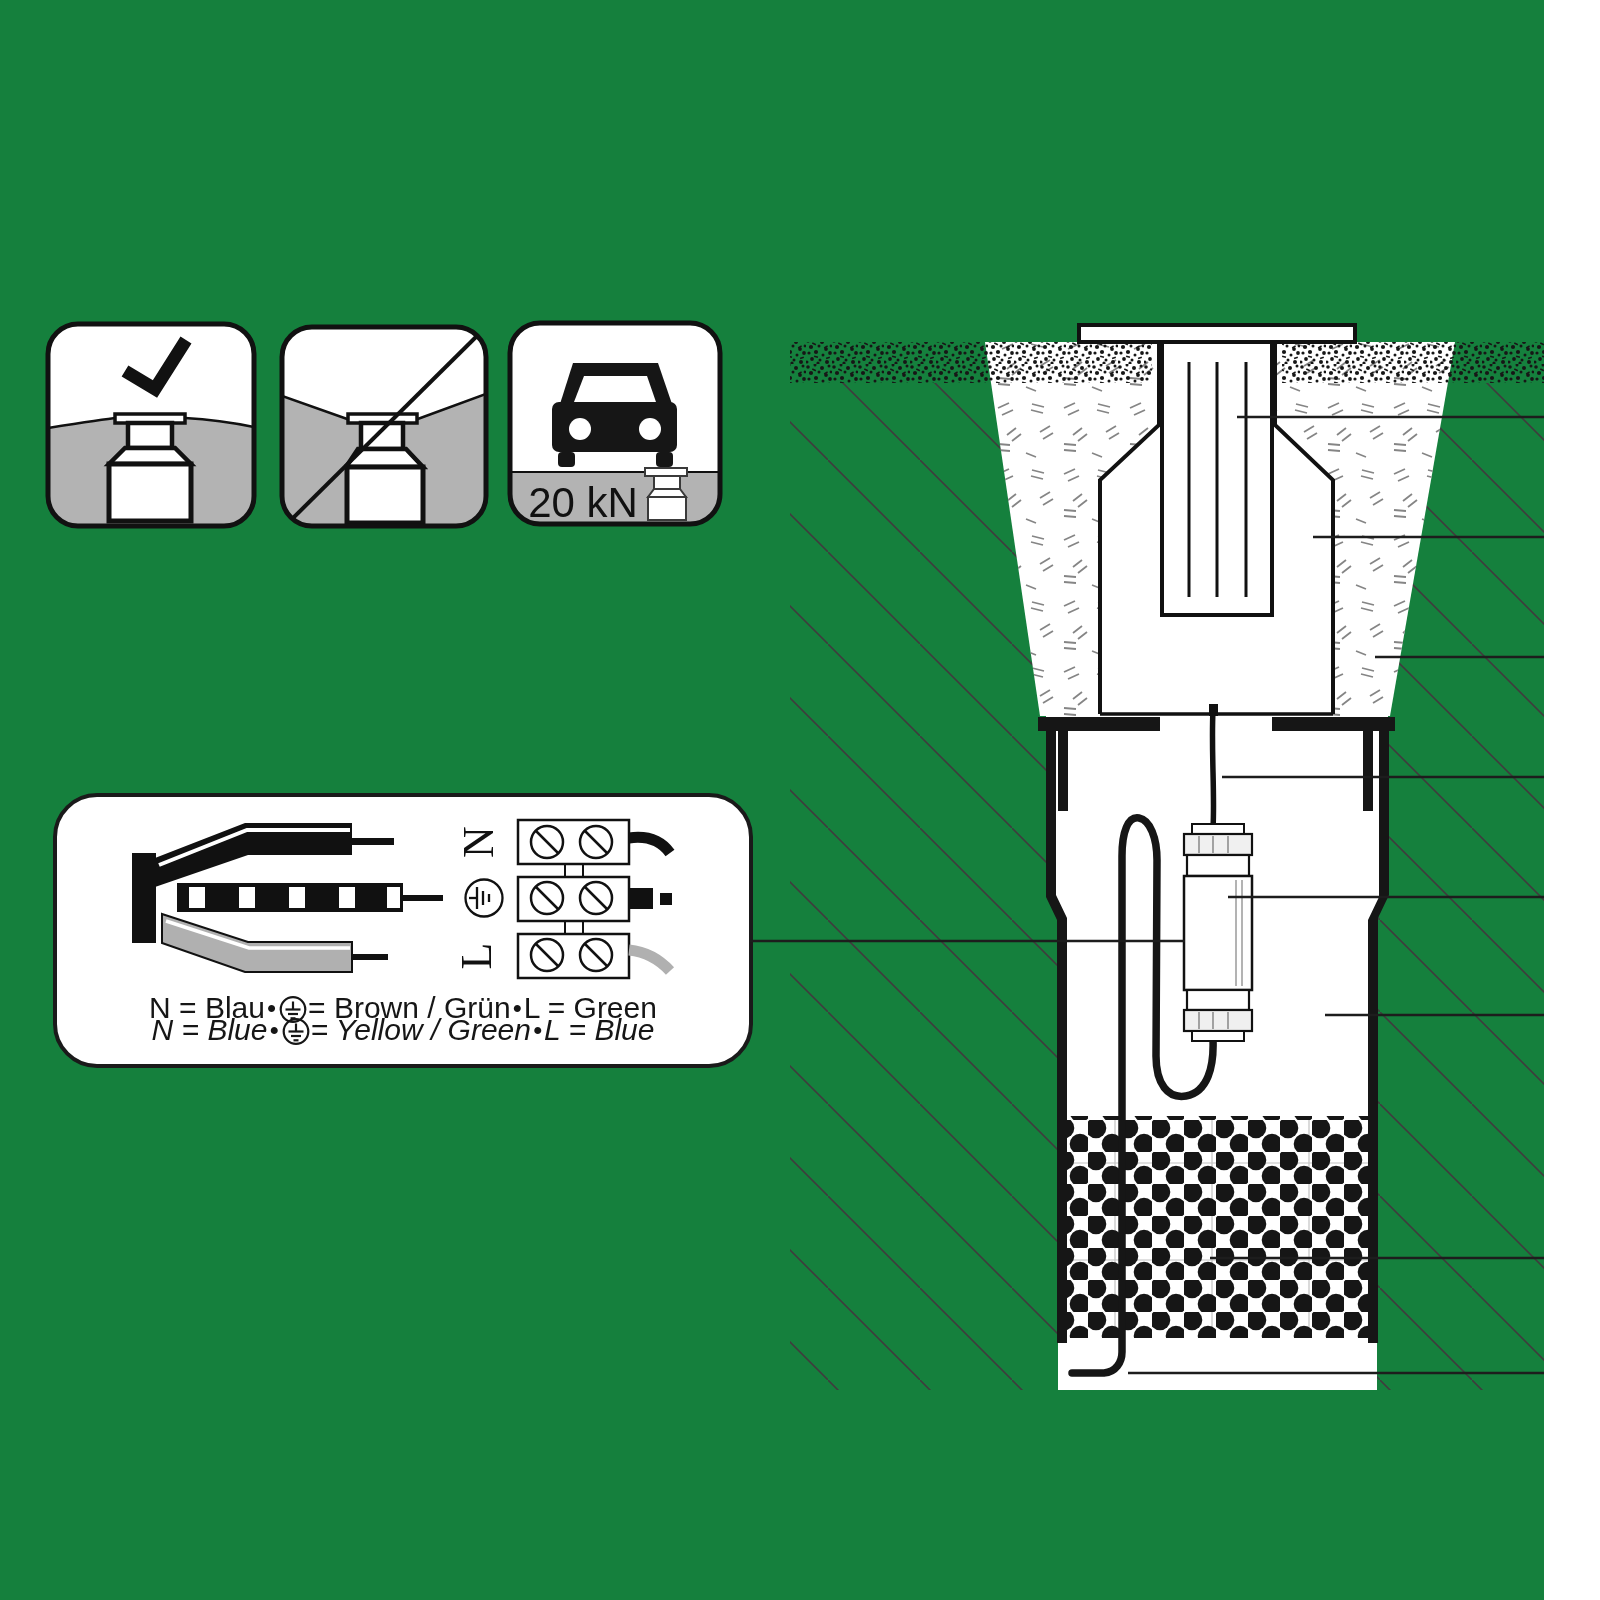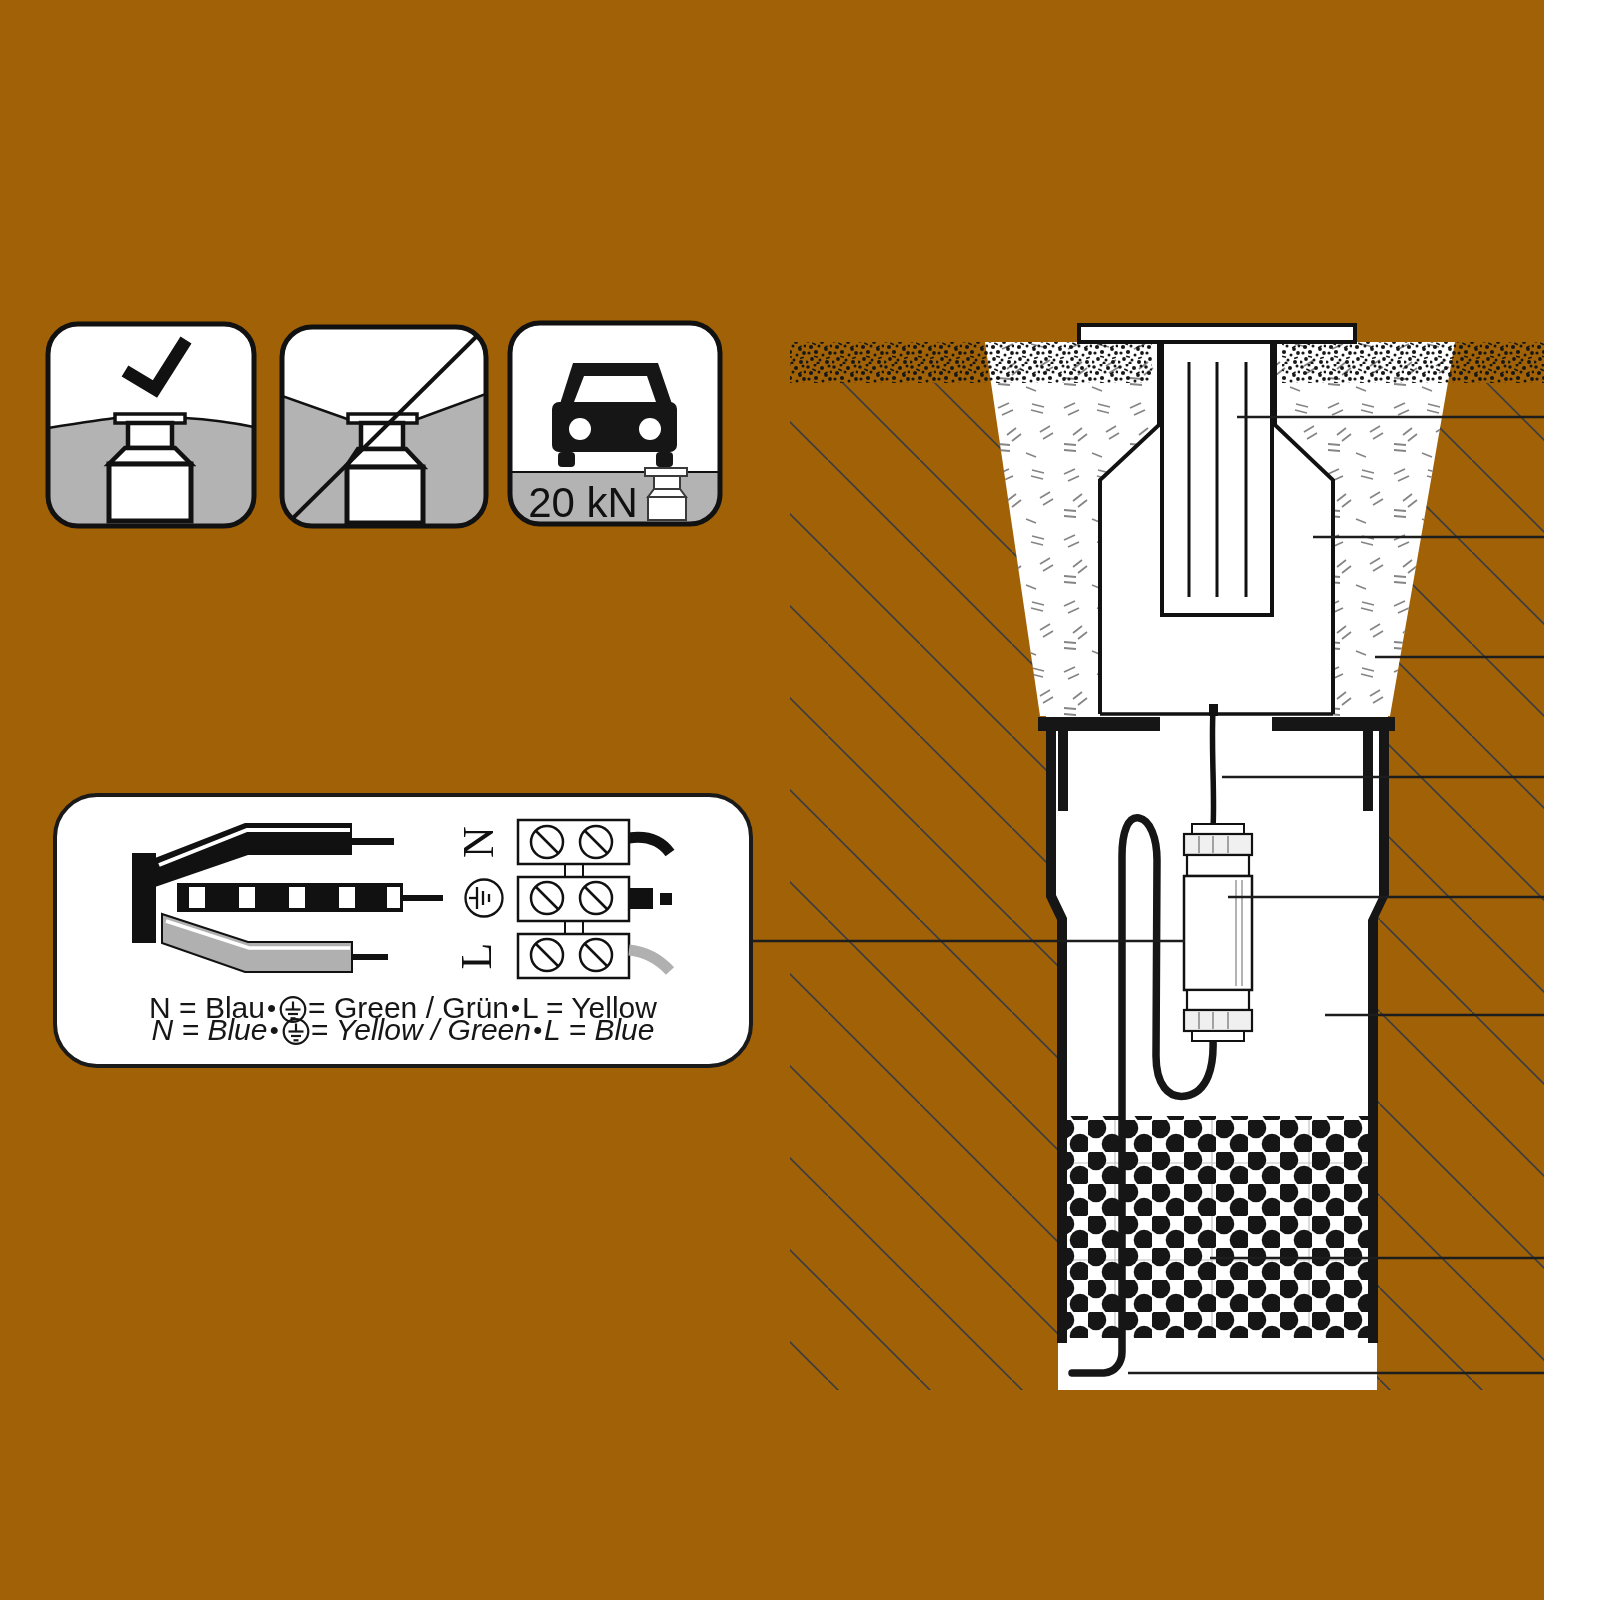--- a/index.html
+++ b/index.html
@@ -1,16 +1,16 @@
 <!DOCTYPE html>
 <html><head>
 <meta charset="utf-8">
 <style>
   html,body{margin:0;padding:0;background:#ffffff;}
-  .page{position:relative;width:1544px;height:1600px;background:#a16207;overflow:hidden;
+  .page{position:relative;width:1544px;height:1600px;background:#15803d;overflow:hidden;
         font-family:"Liberation Sans",sans-serif;color:#111;}
   .abs{position:absolute;}
   .wiring-box{position:absolute;left:53px;top:793px;width:692px;height:267px;
               border:4px solid #1a1a1a;border-radius:44px;background:#fff;}
   .wiring-gfx{position:absolute;left:0;top:0;width:692px;height:267px;}
   .legend-row{position:absolute;left:0;width:100%;display:flex;justify-content:center;
               align-items:center;font-size:30px;white-space:nowrap;color:#161616;}
   .legend-row .bullet{font-size:26px;margin:0 2px;}
   .legend-de{top:194px;}
   .legend-en{top:216px;font-style:italic;}
@@ -157,23 +157,23 @@
     <div class="legend-row legend-de">
       <span>N = Blau</span>
       <span class="bullet">•</span>
       <svg class="earth-glyph" width="30" height="30" viewBox="0 0 30 30">
         <circle cx="15" cy="16.5" r="12.3" fill="none" stroke="#161616" stroke-width="2.2"></circle>
         <line x1="15" y1="8.5" x2="15" y2="16.5" stroke="#161616" stroke-width="2.2"></line>
         <line x1="7.5" y1="16.5" x2="22.5" y2="16.5" stroke="#161616" stroke-width="2.2"></line>
         <line x1="10" y1="21" x2="20" y2="21" stroke="#161616" stroke-width="2.2"></line>
         <line x1="12.5" y1="25.3" x2="17.5" y2="25.3" stroke="#161616" stroke-width="2.2"></line>
       </svg>
-      <span>= Green / Grün</span>
+      <span>= Brown / Grün</span>
       <span class="bullet">•</span>
-      <span>L = Yellow</span>
+      <span>L = Green</span>
     </div>
     <div class="legend-row legend-en">
       <span>N = Blue</span>
       <span class="bullet">•</span>
       <svg class="earth-glyph" width="30" height="30" viewBox="0 0 30 30">
         <circle cx="15" cy="16.5" r="12.3" fill="none" stroke="#161616" stroke-width="2.2"></circle>
         <line x1="15" y1="8.5" x2="15" y2="16.5" stroke="#161616" stroke-width="2.2"></line>
         <line x1="7.5" y1="16.5" x2="22.5" y2="16.5" stroke="#161616" stroke-width="2.2"></line>
         <line x1="10" y1="21" x2="20" y2="21" stroke="#161616" stroke-width="2.2"></line>
         <line x1="12.5" y1="25.3" x2="17.5" y2="25.3" stroke="#161616" stroke-width="2.2"></line>

